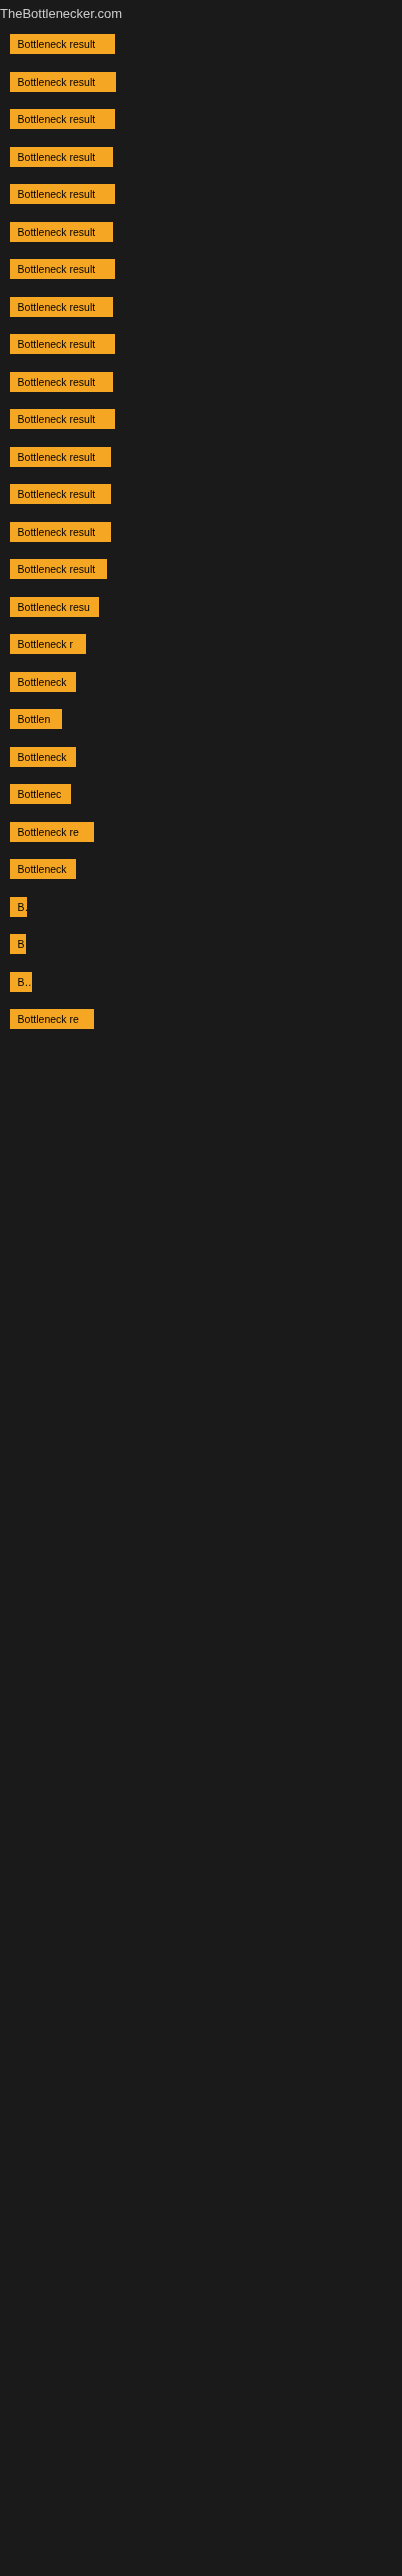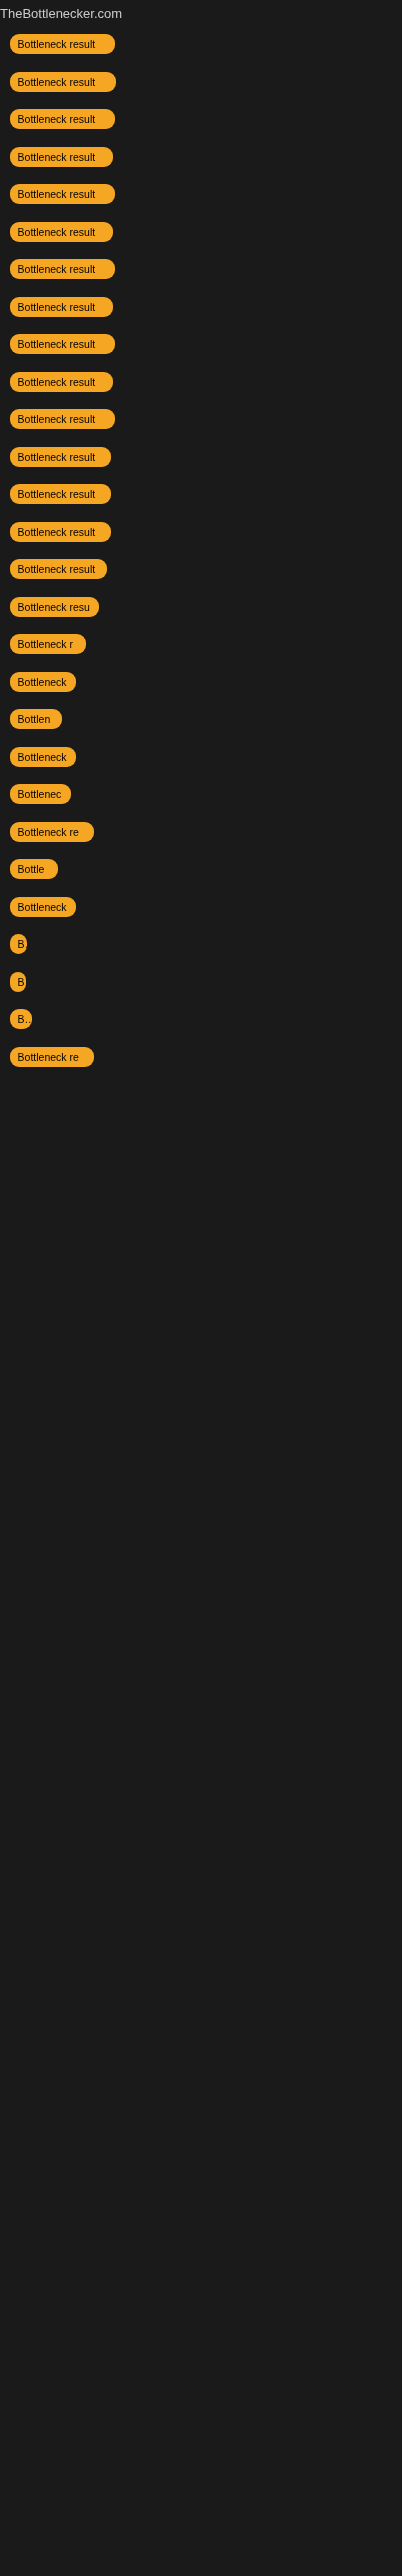--- a/index.html
+++ b/index.html
@@ -27,21 +27,21 @@
       margin: 0 0 14.5px 0;
       padding-left: 3.2px;
     }
 
     .bottleneck-label {
       display: inline-block;
       background-color: #f5a623;
       color: #000000;
       font-size: 10.5px;
       padding: 4px 8px;
-      border-radius: 9px;
+      border-radius: 0;
       white-space: nowrap;
       overflow: hidden;
       text-overflow: ellipsis;
     }
 
     .items-container {
       padding: 3.2px 6.4px;
     }
   </style>
 </head>
@@ -67,21 +67,20 @@
     <div class="bottleneck-item"><span class="bottleneck-label" style="max-width: 101px; width: 101px;">Bottleneck result</span></div>
     <div class="bottleneck-item"><span class="bottleneck-label" style="max-width: 101px; width: 101px;">Bottleneck result</span></div>
     <div class="bottleneck-item"><span class="bottleneck-label" style="max-width: 97px; width: 97px;">Bottleneck result</span></div>
     <div class="bottleneck-item"><span class="bottleneck-label" style="max-width: 89px; width: 89px;">Bottleneck resu</span></div>
     <div class="bottleneck-item"><span class="bottleneck-label" style="max-width: 76px; width: 76px;">Bottleneck r</span></div>
     <div class="bottleneck-item"><span class="bottleneck-label" style="max-width: 66px; width: 66px;">Bottleneck</span></div>
     <div class="bottleneck-item"><span class="bottleneck-label" style="max-width: 55px; width: 52px;">Bottlen</span></div>
     <div class="bottleneck-item"><span class="bottleneck-label" style="max-width: 66px; width: 66px;">Bottleneck</span></div>
     <div class="bottleneck-item"><span class="bottleneck-label" style="max-width: 61px; width: 61px;">Bottlenec</span></div>
     <div class="bottleneck-item"><span class="bottleneck-label" style="max-width: 84px; width: 84px;">Bottleneck re</span></div>
-    <div class="bottleneck-item"><span class="bottleneck-label" style="max-width: 48px; width: 48px;">Bottle</span></div>
     <div class="bottleneck-item"><span class="bottleneck-label" style="max-width: 66px; width: 66px;">Bottleneck</span></div>
     <div class="bottleneck-item"><span class="bottleneck-label" style="max-width: 17.7px; width: 17.7px;">B</span></div>
     <div class="bottleneck-item"><span class="bottleneck-label" style="max-width: 14.5px; width: 14.5px;">B</span></div>
     <div class="bottleneck-item"></div>
     <div class="bottleneck-item"></div>
     <div class="bottleneck-item"><span class="bottleneck-label" style="max-width: 22.5px; width: 22.5px; text-align: center;">Bo</span></div>
     <div class="bottleneck-item"></div>
     <div class="bottleneck-item"></div>
     <div class="bottleneck-item"></div>
     <div class="bottleneck-item"><span class="bottleneck-label" style="max-width: 84px; width: 84px;">Bottleneck re</span></div>

